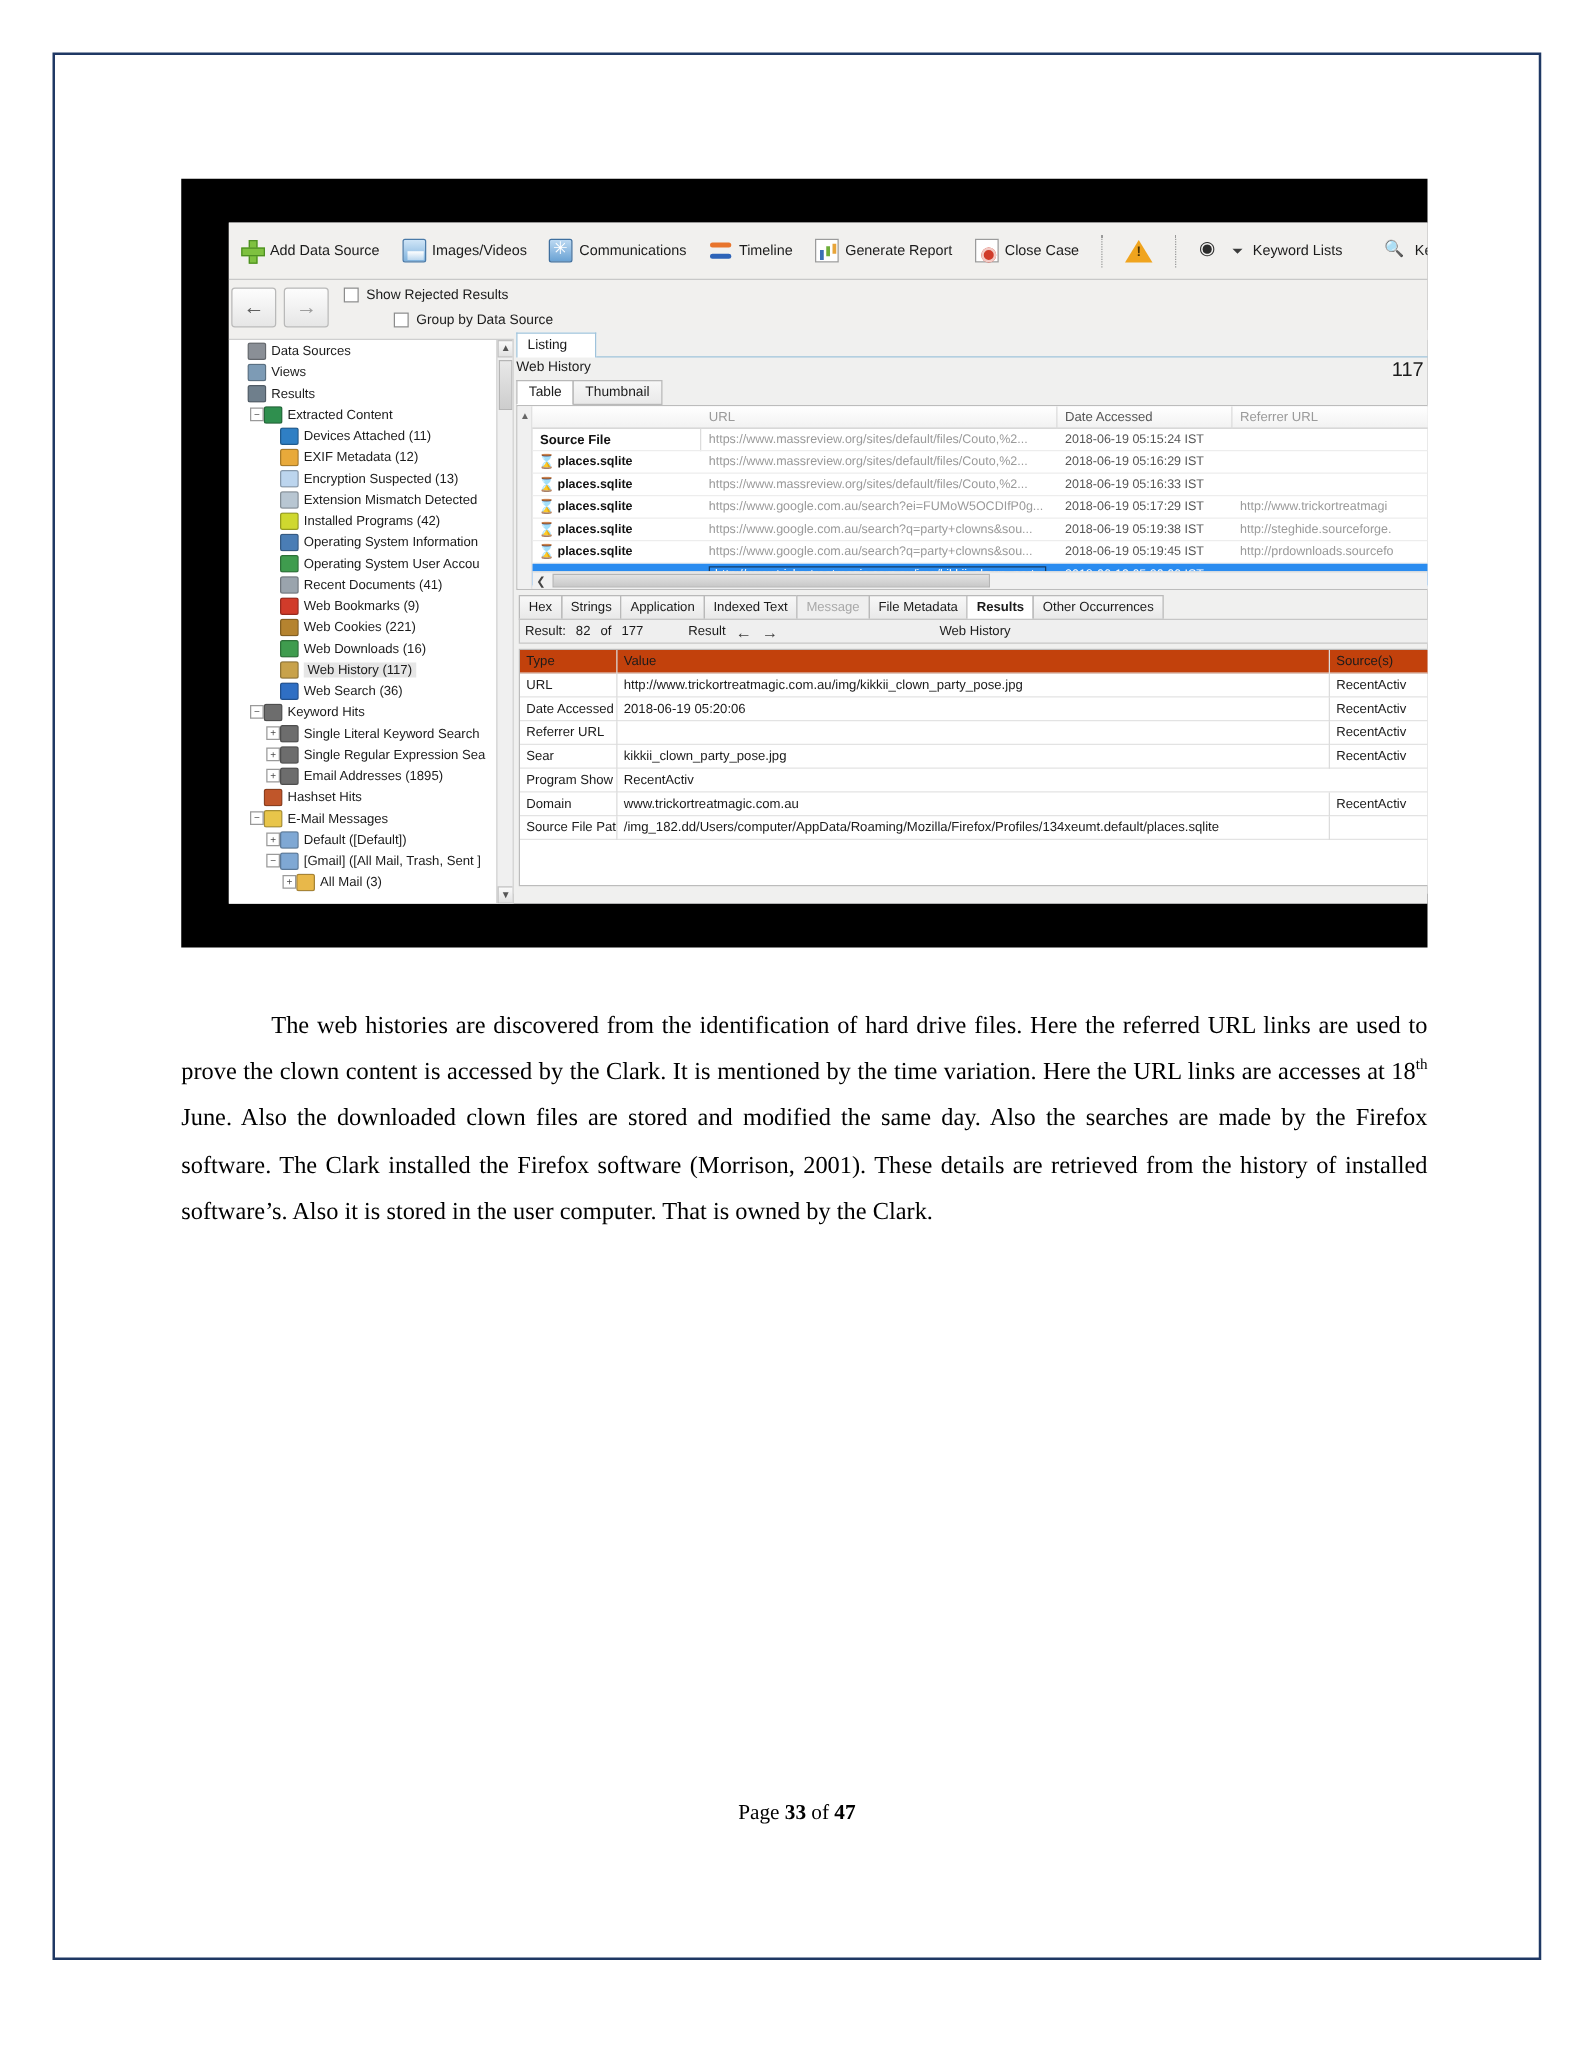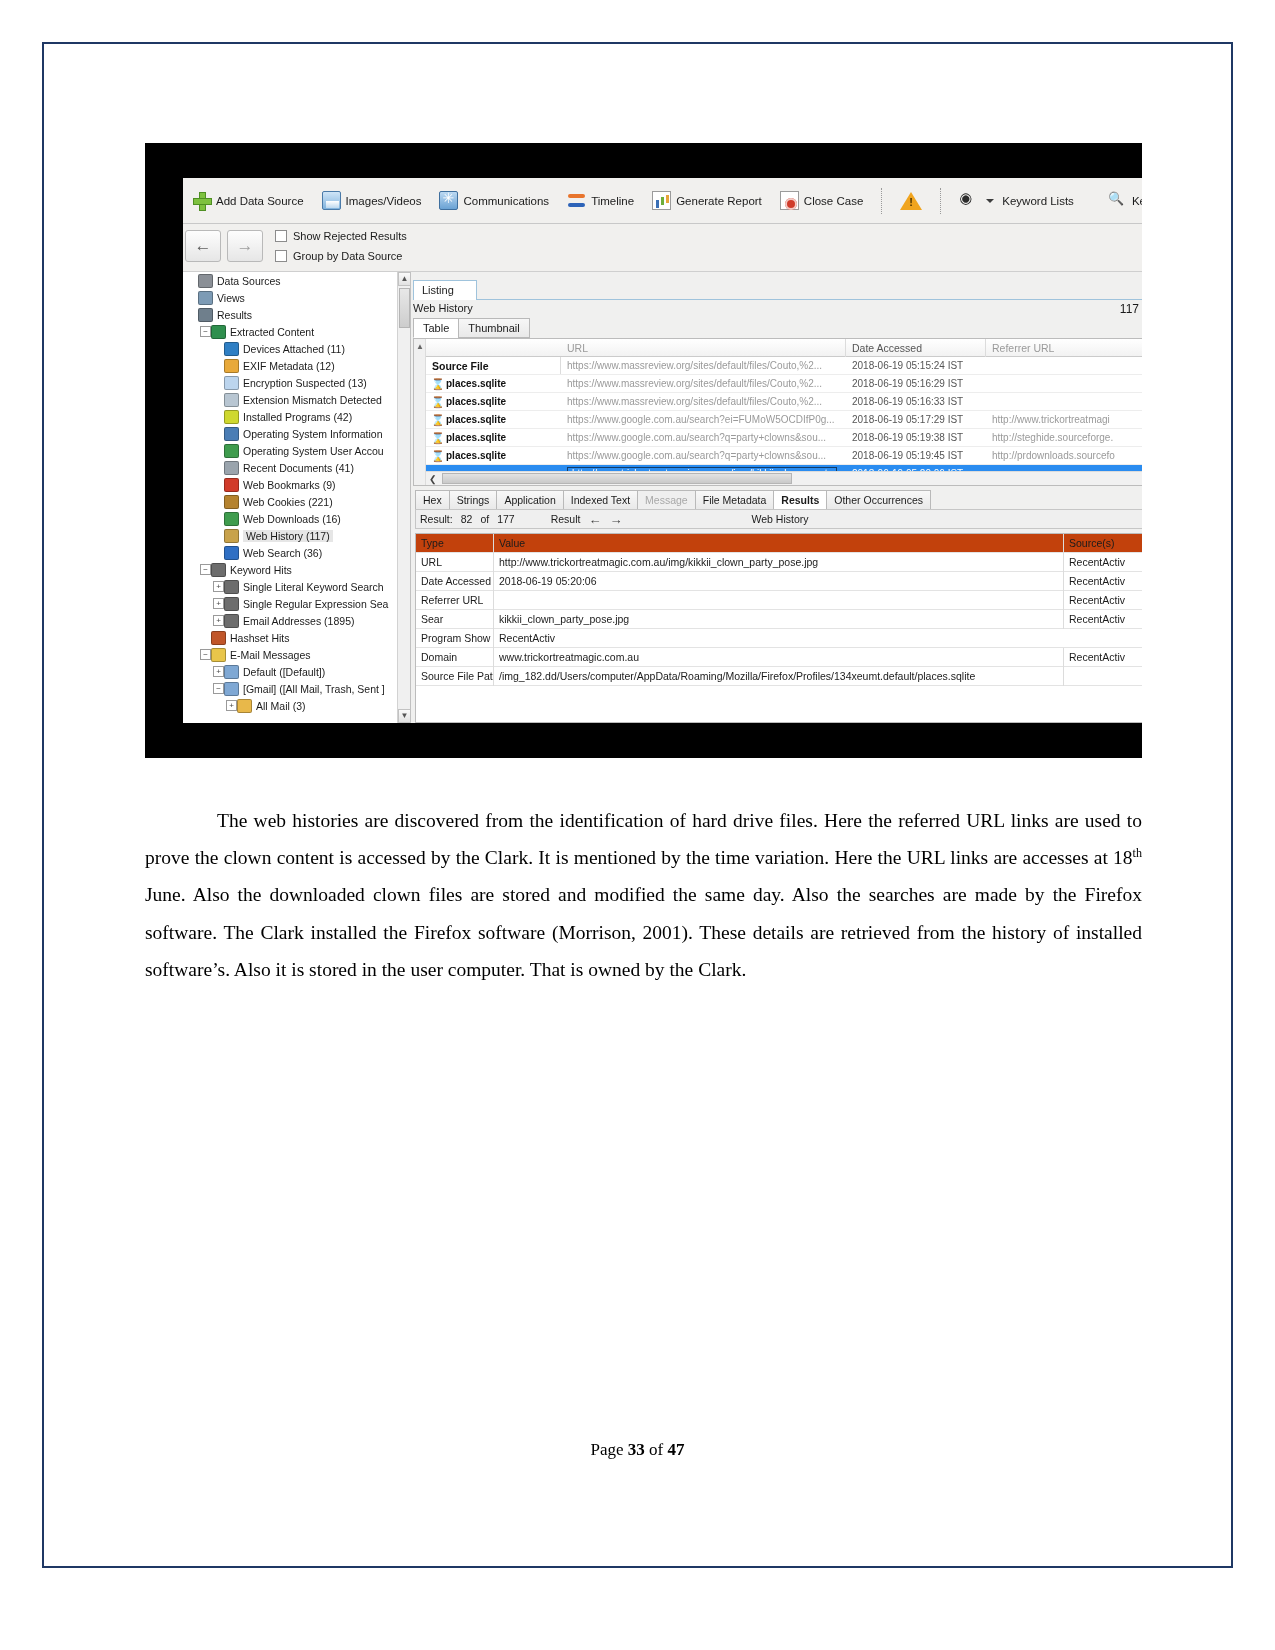--- a/index.html
+++ b/index.html
@@ -118,32 +118,32 @@
   }
   .trow .tw{ width:11px; height:11px; flex:none; font-size:8px; text-align:center;
     line-height:9px; color:#4a4a4a; }
   .tw.box{ border:1px solid #9a9a9a; background:#ffffff; }
   .tico{ width:15px; height:14px; flex:none; margin-right:4px; position:relative;}
   .tico.sq{ border-radius:2px; }
   .hl{ background:#e6e6e6; padding:0 3px; }
 
   
   .listing{
-    position:absolute; left:228px; top:100px; width:736px; height:451px;
+    position:absolute; left:228px; top:86px; width:736px; height:451px;
     background:#f0f0ef;
   }
   .tab-strip{ position:absolute; left:0; top:0; width:736px; height:22px; }
   .tab-listing{
     position:absolute; left:2px; top:2px; width:64px; height:20px;
     background:#ffffff; border:1px solid #9fc3dc; border-bottom:none;
     font-size:11px; color:#1b1b1b; padding:3px 0 0 8px;
   }
   .tab-underline{ position:absolute; left:66px; top:21px; width:670px; height:1px; background:#9fc3dc;}
   .wh-label{ position:absolute; left:2px; top:24px; font-size:11px; color:#1b1b1b; }
-  .wh-count{ position:absolute; right:8px; top:24px; font-size:12px; color:#1b1b1b; }
+  .wh-count{ position:absolute; right:8px; top:24px; font-size:16px; color:#1b1b1b; }
   .subtabs{ position:absolute; left:2px; top:40px; display:flex; }
   .stab{ font-size:11px; padding:3px 9px 3px 9px; border:1px solid #b9b9b9;
     background:linear-gradient(#f7f7f7,#e9e9e9); color:#1b1b1b; margin-right:-1px;}
   .stab.on{ background:#ffffff; border-bottom-color:#ffffff;}
 
   .grid{ position:absolute; left:2px; top:60px; width:732px; height:148px;
     background:#ffffff; border:1px solid #bcbcbc; overflow:hidden;}
   .grid-scrollrail{ position:absolute; left:0; top:0; width:12px; height:148px;
     background:#f0f0f0; border-right:1px solid #dcdcdc; }
   .grid-scrollrail .a{ position:absolute; left:2px; top:3px; font-size:8px; color:#666;}
@@ -259,21 +259,21 @@
         </div>
       </div>
 
       <div class="subbar">
         <div class="navbtn back">←</div>
         <div class="navbtn fwd">→</div>
         <div class="chkline" style="top:6px;">
           <span class="chkbox"></span>
           <span>Show Rejected Results</span>
         </div>
-        <div class="chkline" style="top:26px;">
+        <div class="chkline" style="top:26px;margin-left:40px;">
           <span class="chkbox"></span>
           <span>Group by Data Source</span>
         </div>
       </div>
 
       <div class="treepane">
         <div id="tree-rows">
             <div class="trow" style="padding-left: 4px;">
               <span class="tw"></span>
               <span class="tico sq" style="background: rgb(138, 143, 150); border: 1px solid rgba(0, 0, 0, 0.28);"></span>

